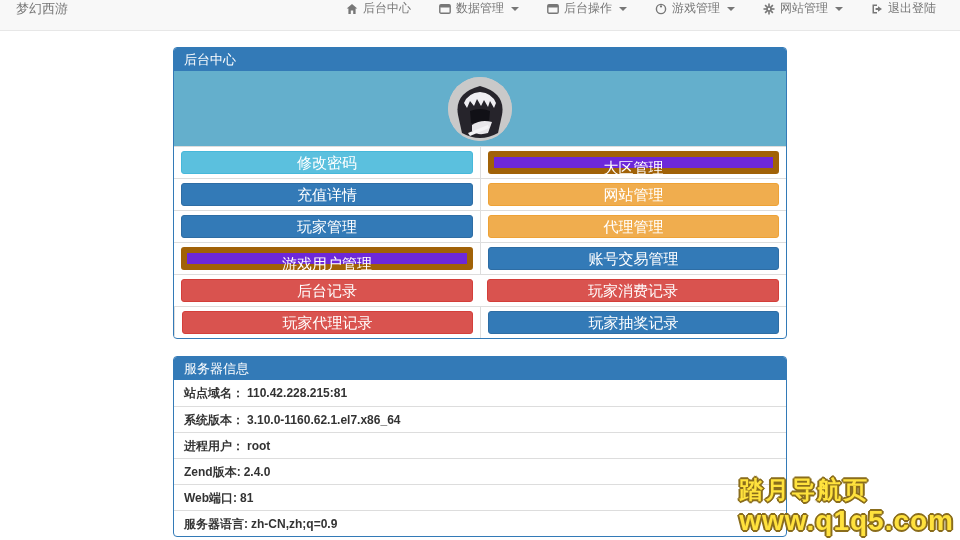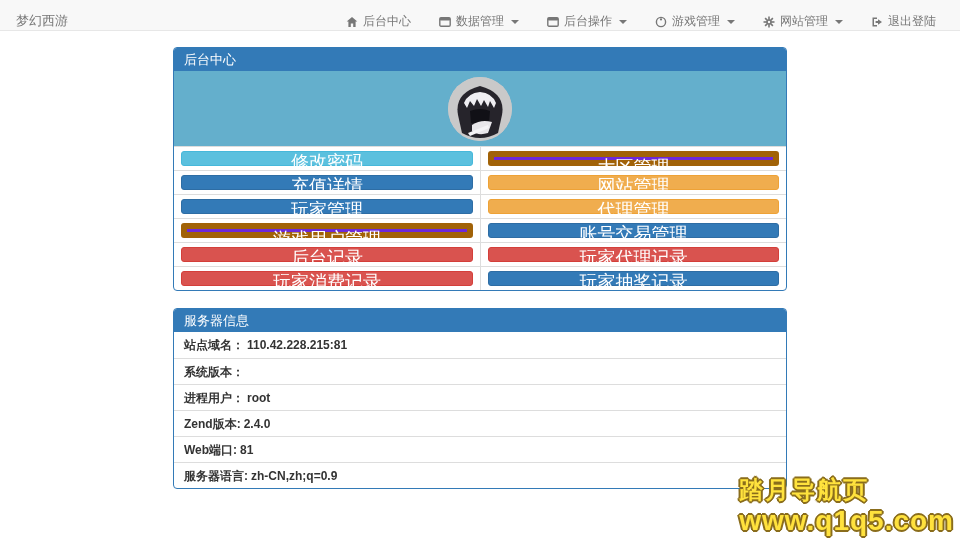--- a/index.html
+++ b/index.html
@@ -4,21 +4,21 @@
 <style>
   * { margin:0; padding:0; box-sizing:border-box; }
   html,body { width:960px; height:540px; overflow:hidden; }
   body {
     font-family:"Liberation Sans","DejaVu Sans",sans-serif;
     font-size:12px; color:#333; background:#ffffff;
   }
   
   .navbar {
     height:31px; background:#f8f8f8; border-bottom:1px solid #e7e7e7;
-    display:flex; align-items:flex-end; justify-content:space-between;
+    display:flex; align-items:flex-start; justify-content:space-between;
     padding:0 10px;
   }
   .brand { color:#777; font-size:13px; padding:0 6px; cursor:pointer; }
   .nav-menu { display:flex; align-items:center; list-style:none; }
   .nav-item {
     display:flex; align-items:center; gap:5px; color:#777;
     font-size:12px; padding:0 14px; cursor:pointer; white-space:nowrap;
   }
   .nav-item svg { display:block; }
   .caret {
@@ -42,22 +42,22 @@
   .avatar {
     width:64px; height:64px; border-radius:50%; overflow:hidden;
     background:#c9c9c9; flex:0 0 auto;
   }
   .avatar svg { display:block; }
   
   .btn-grid { display:grid; grid-template-columns:1fr 1fr; }
   .btn-cell { padding:4px 7px; border-top:1px solid #ddd; }
   .btn-cell.right { border-left:1px solid #ddd; }
   .btn {
-    display:block; width:100%; height:15px; border-radius:3px;
-    color:#fff; font-size:18px; text-align:center; line-height:21px;
+    display:block; width:100%; height:23px; border-radius:3px;
+    color:#fff; font-size:15px; text-align:center; line-height:21px;
     cursor:pointer; font-family:inherit;
   }
   .btn-info    { background:#5bc0de; border:1px solid #46b8da; }
   .btn-primary { background:#337ab7; border:1px solid #2e6da4; }
   .btn-success { background:#6d28d9; border:6px solid #a16207; }
   .btn-warning { background:#f0ad4e; border:1px solid #eea236; }
   .btn-danger  { background:#d9534f; border:1px solid #d43f3a; }
   
   .srow {
     padding:5px 10px; height:26px; line-height:16px;
@@ -190,41 +190,42 @@
         </div>
       <div class="btn-cell left">
           <button class="btn btn-success">游戏用户管理</button>
         </div>
       <div class="btn-cell right">
           <button class="btn btn-primary">账号交易管理</button>
         </div>
       <div class="btn-cell left">
           <button class="btn btn-danger">后台记录</button>
         </div>
+      <div class="btn-cell left">
+          <button class="btn btn-danger">玩家消费记录</button>
+        </div>
       <div class="btn-cell right">
           <button class="btn btn-danger">玩家代理记录</button>
-        </div>
-      <div class="btn-cell left">
-          <button class="btn btn-danger">玩家消费记录</button>
         </div>
       <div class="btn-cell right">
           <button class="btn btn-primary">玩家抽奖记录</button>
         </div>
     </div>
   </section>
 
   <section class="panel">
     <div class="panel-heading">服务器信息</div>
     <div>
       <div class="srow">
         <span>站点域名：</span>
         <span class="val">110.42.228.215:81</span>
       </div>
       <div class="srow">
         <span>系统版本：</span>
+        <span class="val">3.10.0-1160.62.1.el7.x86_64</span>
       </div>
       <div class="srow">
         <span>进程用户：</span>
         <span class="val">root</span>
       </div>
       <div class="srow">
         <span>Zend版本:</span>
         <span class="val">2.4.0</span>
       </div>
       <div class="srow">

